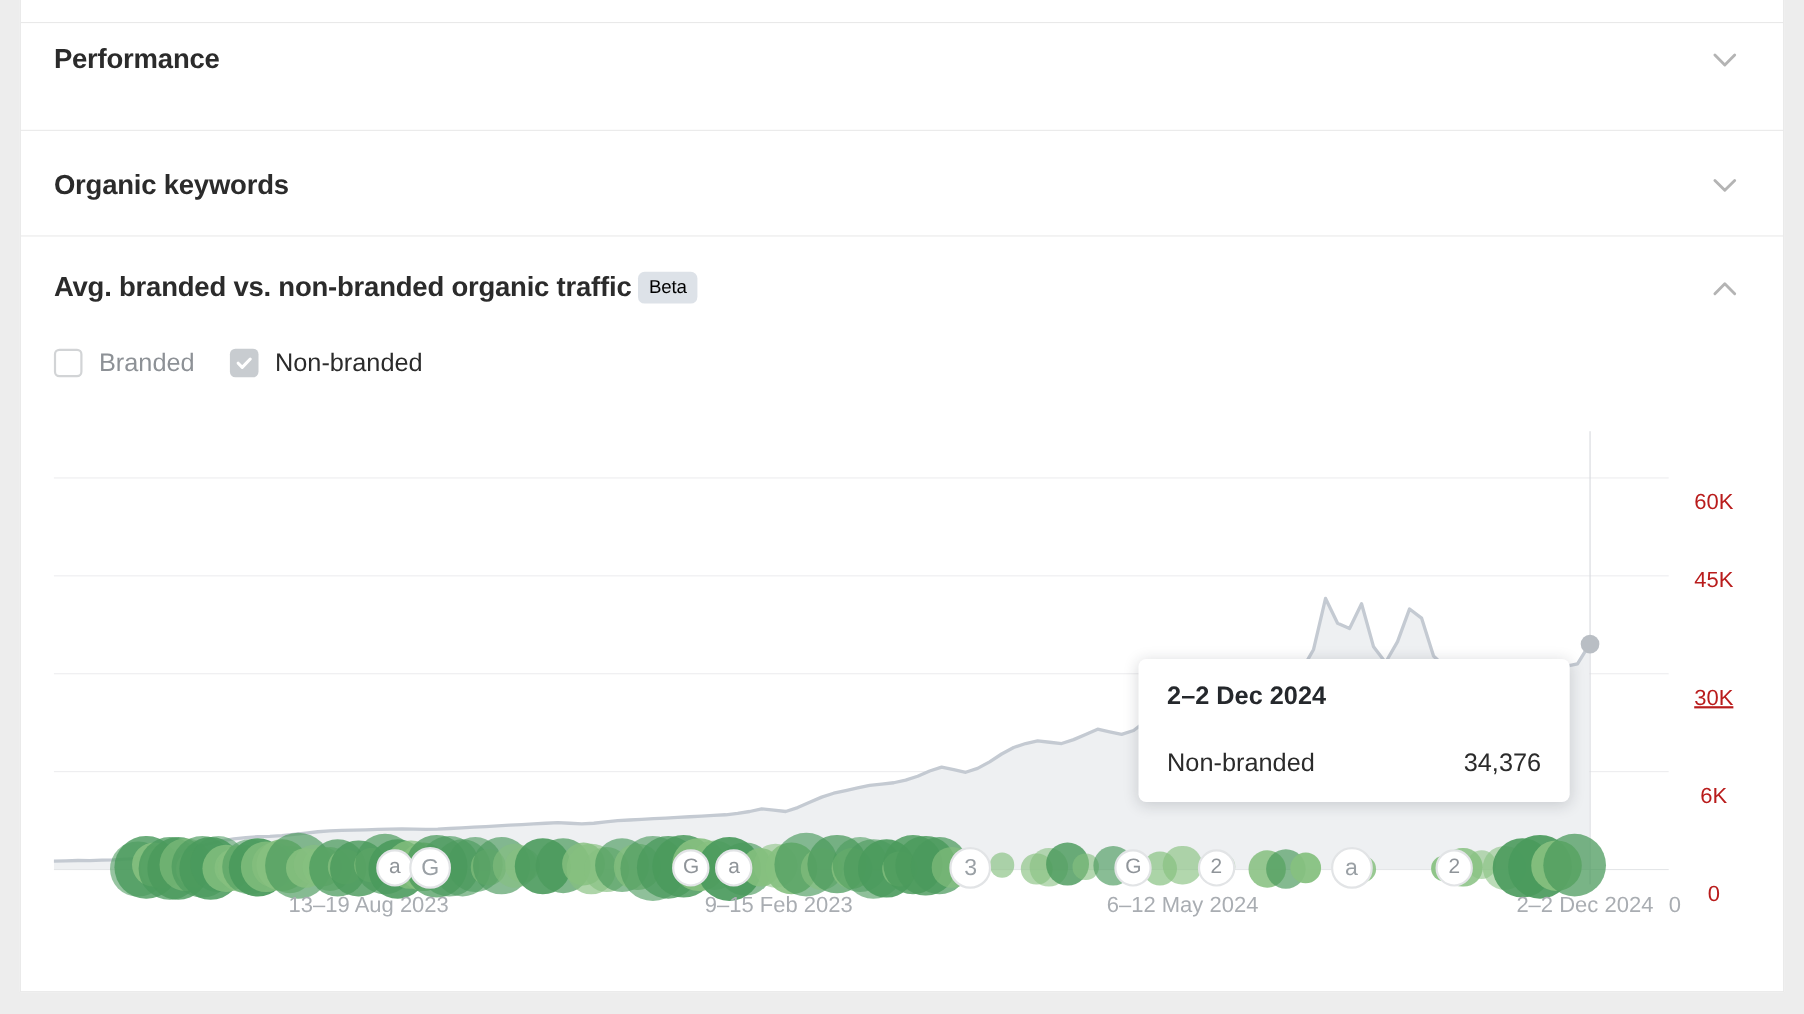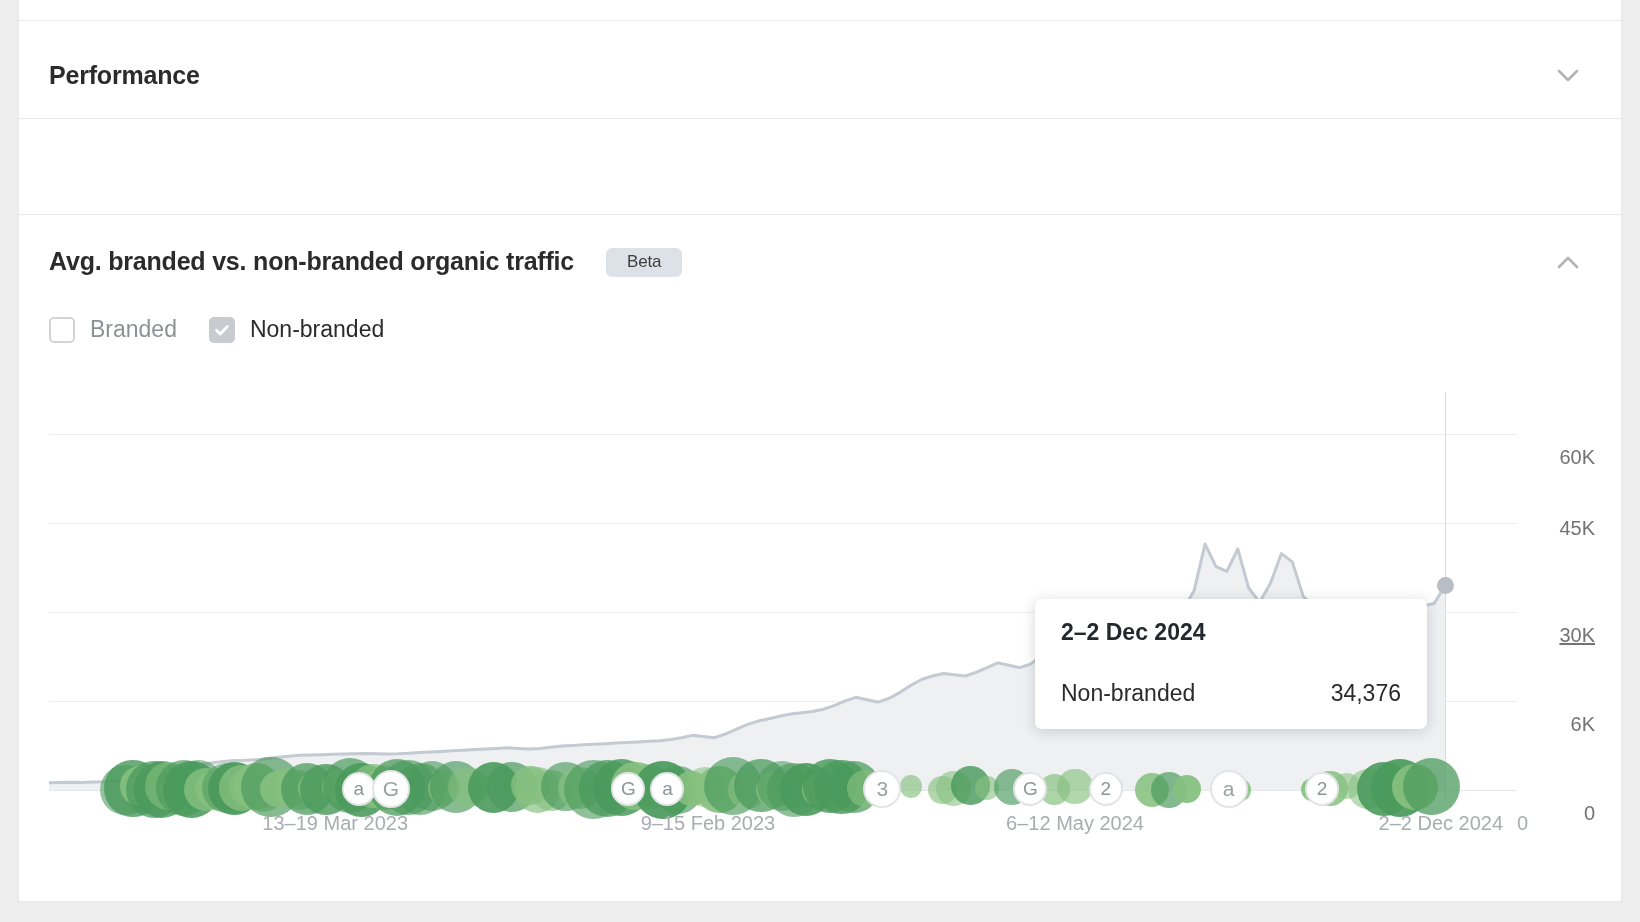--- a/index.html
+++ b/index.html
@@ -29,24 +29,24 @@
     display:flex;align-items:center;
     box-sizing:border-box;
     padding:0 36px 0 30px;
     cursor:pointer;
   }
   .sect-title{
     font-size:25px;font-weight:bold;color:#2b2b2b;
     letter-spacing:-0.2px;white-space:nowrap;
   }
   .beta{
-    display:inline-block;margin-left:32px;
-    background:#dde2e8;color:#404040;
+    display:inline-block;margin-left:6px;
+    background:#dde2e8;color:#000000;
     font-size:17px;font-weight:normal;
-    padding:4px 21px 5px;border-radius:6px;
+    padding:4px 10px 5px;border-radius:6px;
     position:relative;top:-3px;
   }
   .chev{margin-left:auto;width:34px;height:34px;display:block;}
 
   
   .chart-sect{position:absolute;left:0;right:0;top:214px;bottom:20px;}
   .chart-head{
     position:absolute;left:0;right:0;top:0;height:98px;
     display:flex;align-items:center;padding:0 36px 0 30px;
     box-sizing:border-box;cursor:pointer;
@@ -64,22 +64,22 @@
   .leg-label{margin-left:15px;font-size:23px;color:#2b2b2b;white-space:nowrap;}
   .leg-label.dim{color:#8d9196;}
 
   
   .plot{
     position:absolute;left:30px;top:178px;
     width:1468px;height:424px;
   }
   .gridline{position:absolute;left:0;right:0;height:1px;background:#ededef;}
   .ylab{
-    position:absolute;right:-78px;font-size:20px;color:#737373;
-    text-align:right;width:74px;
+    position:absolute;right:-78px;font-size:20px;color:#b91c1c;
+    text-align:center;width:74px;
   }
   .svgwrap{position:absolute;left:0;top:0;width:1396px;height:398px;}
   .svgwrap svg{display:block;width:100%;height:100%;}
 
   .crosshair{position:absolute;top:0;width:1px;background:#d7dade;}
   .hoverdot{
     position:absolute;width:17px;height:17px;border-radius:50%;
     background:#b9bec4;
   }
 
@@ -119,30 +119,38 @@
   .tt-val{margin-left:auto;margin-top:17px;}
 </style>
 </head>
 <body>
 
 <div class="page">
   <div class="card">
 
     <div class="divider" style="top:20px;"></div>
 
-    <div class="sect-head" style="top:26px;">
+    <div class="sect-head" style="top:5px;">
       <span class="sect-title">Performance</span>
       <span class="chev">
         <svg viewBox="0 0 34 34">
             <path d="M8 13 L17 22 L26 13" fill="none" stroke="#b4b4b4" stroke-width="2.6" stroke-linecap="round" stroke-linejoin="round"></path>
           </svg>
       </span>
     </div>
     <div class="divider" style="top:118px;"></div>
 
+    <div class="sect-head" style="top:119px;">
+      <span class="sect-title">Organic keywords</span>
+      <span class="chev">
+        <svg viewBox="0 0 34 34">
+            <path d="M8 13 L17 22 L26 13" fill="none" stroke="#b4b4b4" stroke-width="2.6" stroke-linecap="round" stroke-linejoin="round"></path>
+          </svg>
+      </span>
+    </div>
     <div class="divider" style="top:214px;"></div>
 
     <div class="chart-sect">
 
       <div class="chart-head">
         <span class="sect-title">
           <span>Avg. branded vs. non-branded organic traffic</span><span class="beta">Beta</span>
         </span>
         <span class="chev">
           <svg viewBox="0 0 34 34">
@@ -290,21 +298,21 @@
             <div class="bub gbadge" style="width: 38px; height: 38px; left: 323.02px; top: -20px;">G</div>
             <div class="bub badge" style="width: 34px; height: 34px; left: 562.34px; top: -18px;">G</div>
             <div class="bub badge" style="width: 34px; height: 34px; left: 601.428px; top: -18px;">a</div>
             <div class="bub gbadge" style="width: 38px; height: 38px; left: 814.412px; top: -20px;">3</div>
             <div class="bub badge" style="width: 34px; height: 34px; left: 964.388px; top: -18px;">G</div>
             <div class="bub badge" style="width: 34px; height: 34px; left: 1039.77px; top: -18px;">2</div>
             <div class="bub gbadge" style="width: 38px; height: 38px; left: 1160.62px; top: -20px;">a</div>
             <div class="bub badge" style="width: 34px; height: 34px; left: 1256.15px; top: -18px;">2</div>
           </div>
 
-        <div class="xlab" id="xl0" style="left: 286.18px; top: 420px;">13–19 Mar 2023</div>
+        <div class="xlab" id="xl0" style="left: 286.18px; top: 420px;">13–19 Aug 2023</div>
         <div class="xlab" id="xl1" style="left: 658.912px; top: 420px;">9–15 Feb 2023</div>
         <div class="xlab" id="xl2" style="left: 1026.06px; top: 420px;">6–12 May 2024</div>
         <div class="xlab" id="xl3" style="left: 1391.81px; top: 420px;">2–2 Dec 2024</div>
         <div class="zerolab" id="zerolab" style="left: 1468px; top: 420px;">0</div>
 
         <div class="tooltip" id="tooltip" style="left: 986px; top: 207px;">
           <div class="tt-date">2–2 Dec 2024</div>
           <div class="tt-row">
             <span class="tt-name">Non-branded</span>
             <span class="tt-val">34,376</span>

